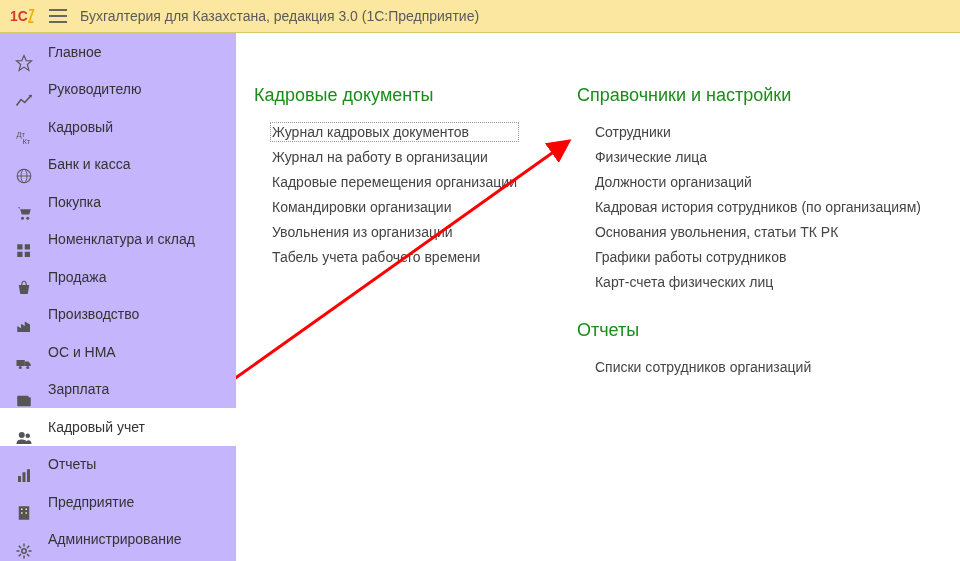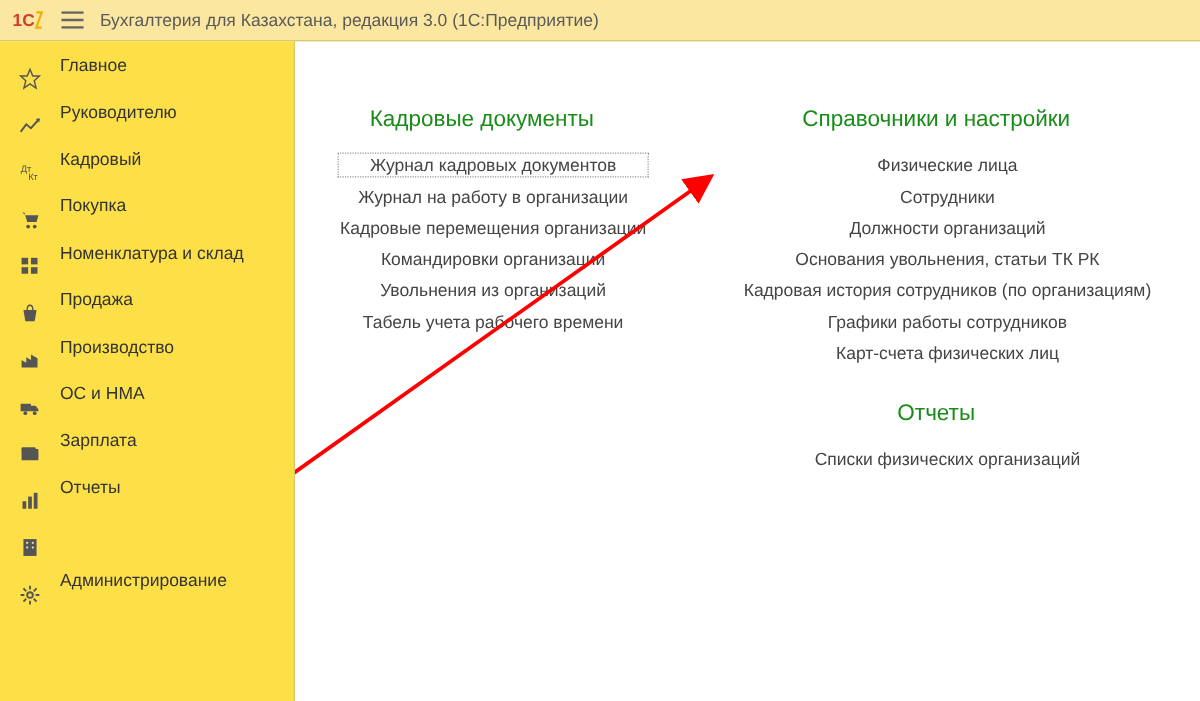--- a/index.html
+++ b/index.html
@@ -16,21 +16,21 @@
     gap: 12px;
   }
   .logo-svg { width: 26px; height: 20px; }
   .hamburger { width: 20px; height: 20px; display: flex; align-items: center; justify-content: center; cursor: pointer; }
   .titlebar .title { color: #5a5a5a; font-size: 14px; text-align: right; }
 
   .main { display: flex; height: calc(561px - 33px); }
 
   .sidebar {
     width: 236px;
-    background: #fde047;
+    background: #c4b5fd;
     border-right: 1px solid #d9c86a;
     display: flex;
     flex-direction: column;
   }
   .side-item {
     display: flex;
     align-items: center;
     gap: 14px;
     padding: 0 14px;
     height: 37.5px;
@@ -45,21 +45,20 @@
     padding-left: 11px;
   }
   .side-item .icon { width: 20px; height: 20px; display: flex; align-items: center; justify-content: center; color: #555; margin-top: 23px; }
   .side-item .label { flex: 1; }
 
   .content {
     flex: 1;
     padding: 52px 18px 18px 18px;
     position: relative;
     overflow: hidden;
-    text-align: center;
   }
   .cols { display: flex; gap: 60px; }
   .col { display: flex; flex-direction: column; }
   .col-title {
     color: #1a8c1a;
     font-size: 18px;
     font-weight: 400;
     margin-bottom: 18px;
     cursor: pointer;
   }
@@ -118,20 +117,30 @@
     <div class="side-item">
       <span class="icon">
         <svg width="18" height="18" viewBox="0 0 24 24">
             <text x="2" y="11" font-size="10" fill="#555">Дт</text>
             <text x="10" y="20" font-size="10" fill="#555">Кт</text>
           </svg>
       </span>
       <span class="label">Кадровый</span>
     </div>
 
+    <div class="side-item">
+      <span class="icon">
+        <svg width="18" height="18" viewBox="0 0 24 24">
+            <circle cx="12" cy="12" r="9" fill="none" stroke="#555" stroke-width="1.5"></circle>
+            <ellipse cx="12" cy="12" rx="4" ry="9" fill="none" stroke="#555" stroke-width="1.2"></ellipse>
+            <line x1="3" y1="12" x2="21" y2="12" stroke="#555" stroke-width="1.2"></line>
+          </svg>
+      </span>
+      <span class="label">Банк и касса</span>
+    </div>
 
     <div class="side-item">
       <span class="icon">
         <svg width="18" height="18" viewBox="0 0 24 24">
             <path d="M4 4 L6 4 L9 14 L19 14 L21 7 L7 7" fill="#555"></path>
             <circle cx="10" cy="19" r="2" fill="#555"></circle>
             <circle cx="17" cy="19" r="2" fill="#555"></circle>
           </svg>
       </span>
       <span class="label">Покупка</span>
@@ -183,20 +192,31 @@
     <div class="side-item">
       <span class="icon">
         <svg width="18" height="18" viewBox="0 0 24 24">
             <rect x="3" y="7" width="18" height="12" rx="1" fill="#555"></rect>
             <rect x="3" y="5" width="15" height="4" rx="1" fill="#555"></rect>
           </svg>
       </span>
       <span class="label">Зарплата</span>
     </div>
 
+    <div class="side-item active">
+      <span class="icon">
+        <svg width="18" height="18" viewBox="0 0 24 24">
+            <circle cx="9" cy="8" r="4" fill="#555"></circle>
+            <circle cx="17" cy="9" r="3" fill="#555"></circle>
+            <path d="M2 20 C2 15 5 14 9 14 C13 14 16 15 16 20 Z" fill="#555"></path>
+            <path d="M14 20 C14 16 16 15 18 15 C20 15 22 16 22 20 Z" fill="#555"></path>
+          </svg>
+      </span>
+      <span class="label">Кадровый учет</span>
+    </div>
 
     <div class="side-item">
       <span class="icon">
         <svg width="18" height="18" viewBox="0 0 24 24">
             <rect x="4" y="12" width="4" height="8" fill="#555"></rect>
             <rect x="10" y="7" width="4" height="13" fill="#555"></rect>
             <rect x="16" y="3" width="4" height="17" fill="#555"></rect>
           </svg>
       </span>
       <span class="label">Отчеты</span>
@@ -205,20 +225,21 @@
     <div class="side-item">
       <span class="icon">
         <svg width="18" height="18" viewBox="0 0 24 24">
             <rect x="5" y="3" width="14" height="18" fill="#555"></rect>
             <rect x="8" y="6" width="2" height="2" fill="#fbe79f"></rect>
             <rect x="14" y="6" width="2" height="2" fill="#fbe79f"></rect>
             <rect x="8" y="11" width="2" height="2" fill="#fbe79f"></rect>
             <rect x="14" y="11" width="2" height="2" fill="#fbe79f"></rect>
           </svg>
       </span>
+      <span class="label">Предприятие</span>
     </div>
 
     <div class="side-item">
       <span class="icon">
         <svg width="18" height="18" viewBox="0 0 24 24">
             <circle cx="12" cy="12" r="3" fill="none" stroke="#555" stroke-width="2"></circle>
             <path d="M12 2 L12 6 M12 18 L12 22 M2 12 L6 12 M18 12 L22 12 M5 5 L8 8 M16 16 L19 19 M5 19 L8 16 M16 8 L19 5" stroke="#555" stroke-width="2"></path>
           </svg>
       </span>
       <span class="label">Администрирование</span>
@@ -237,33 +258,33 @@
           <span class="link">Кадровые перемещения организации</span>
           <span class="link">Командировки организации</span>
           <span class="link">Увольнения из организаций</span>
           <span class="link">Табель учета рабочего времени</span>
         </div>
       </div>
 
       <div class="col">
         <div class="col-title">Справочники и настройки</div>
         <div class="links">
+          <span class="link">Сотрудники</span>
           <span class="link">Физические лица</span>
-          <span class="link">Сотрудники</span>
           <span class="link">Должности организаций</span>
+          <span class="link">Кадровая история сотрудников (по организациям)</span>
           <span class="link">Основания увольнения, статьи ТК РК</span>
-          <span class="link">Кадровая история сотрудников (по организациям)</span>
           <span class="link">Графики работы сотрудников</span>
           <span class="link">Карт-счета физических лиц</span>
         </div>
 
         <div class="col2-section2">
           <div class="col-title">Отчеты</div>
           <div class="links">
-            <span class="link">Списки физических организаций</span>
+            <span class="link">Списки сотрудников организаций</span>
           </div>
         </div>
       </div>
 
     </div>
 
     <svg class="annot-arrow" width="724" height="528" style="left:0; top:0;">
       <defs>
         <marker id="arrowhead" markerWidth="8" markerHeight="8" refX="7" refY="4" orient="auto">
           <polygon points="0 0, 8 4, 0 8" fill="#ff0000"></polygon>

